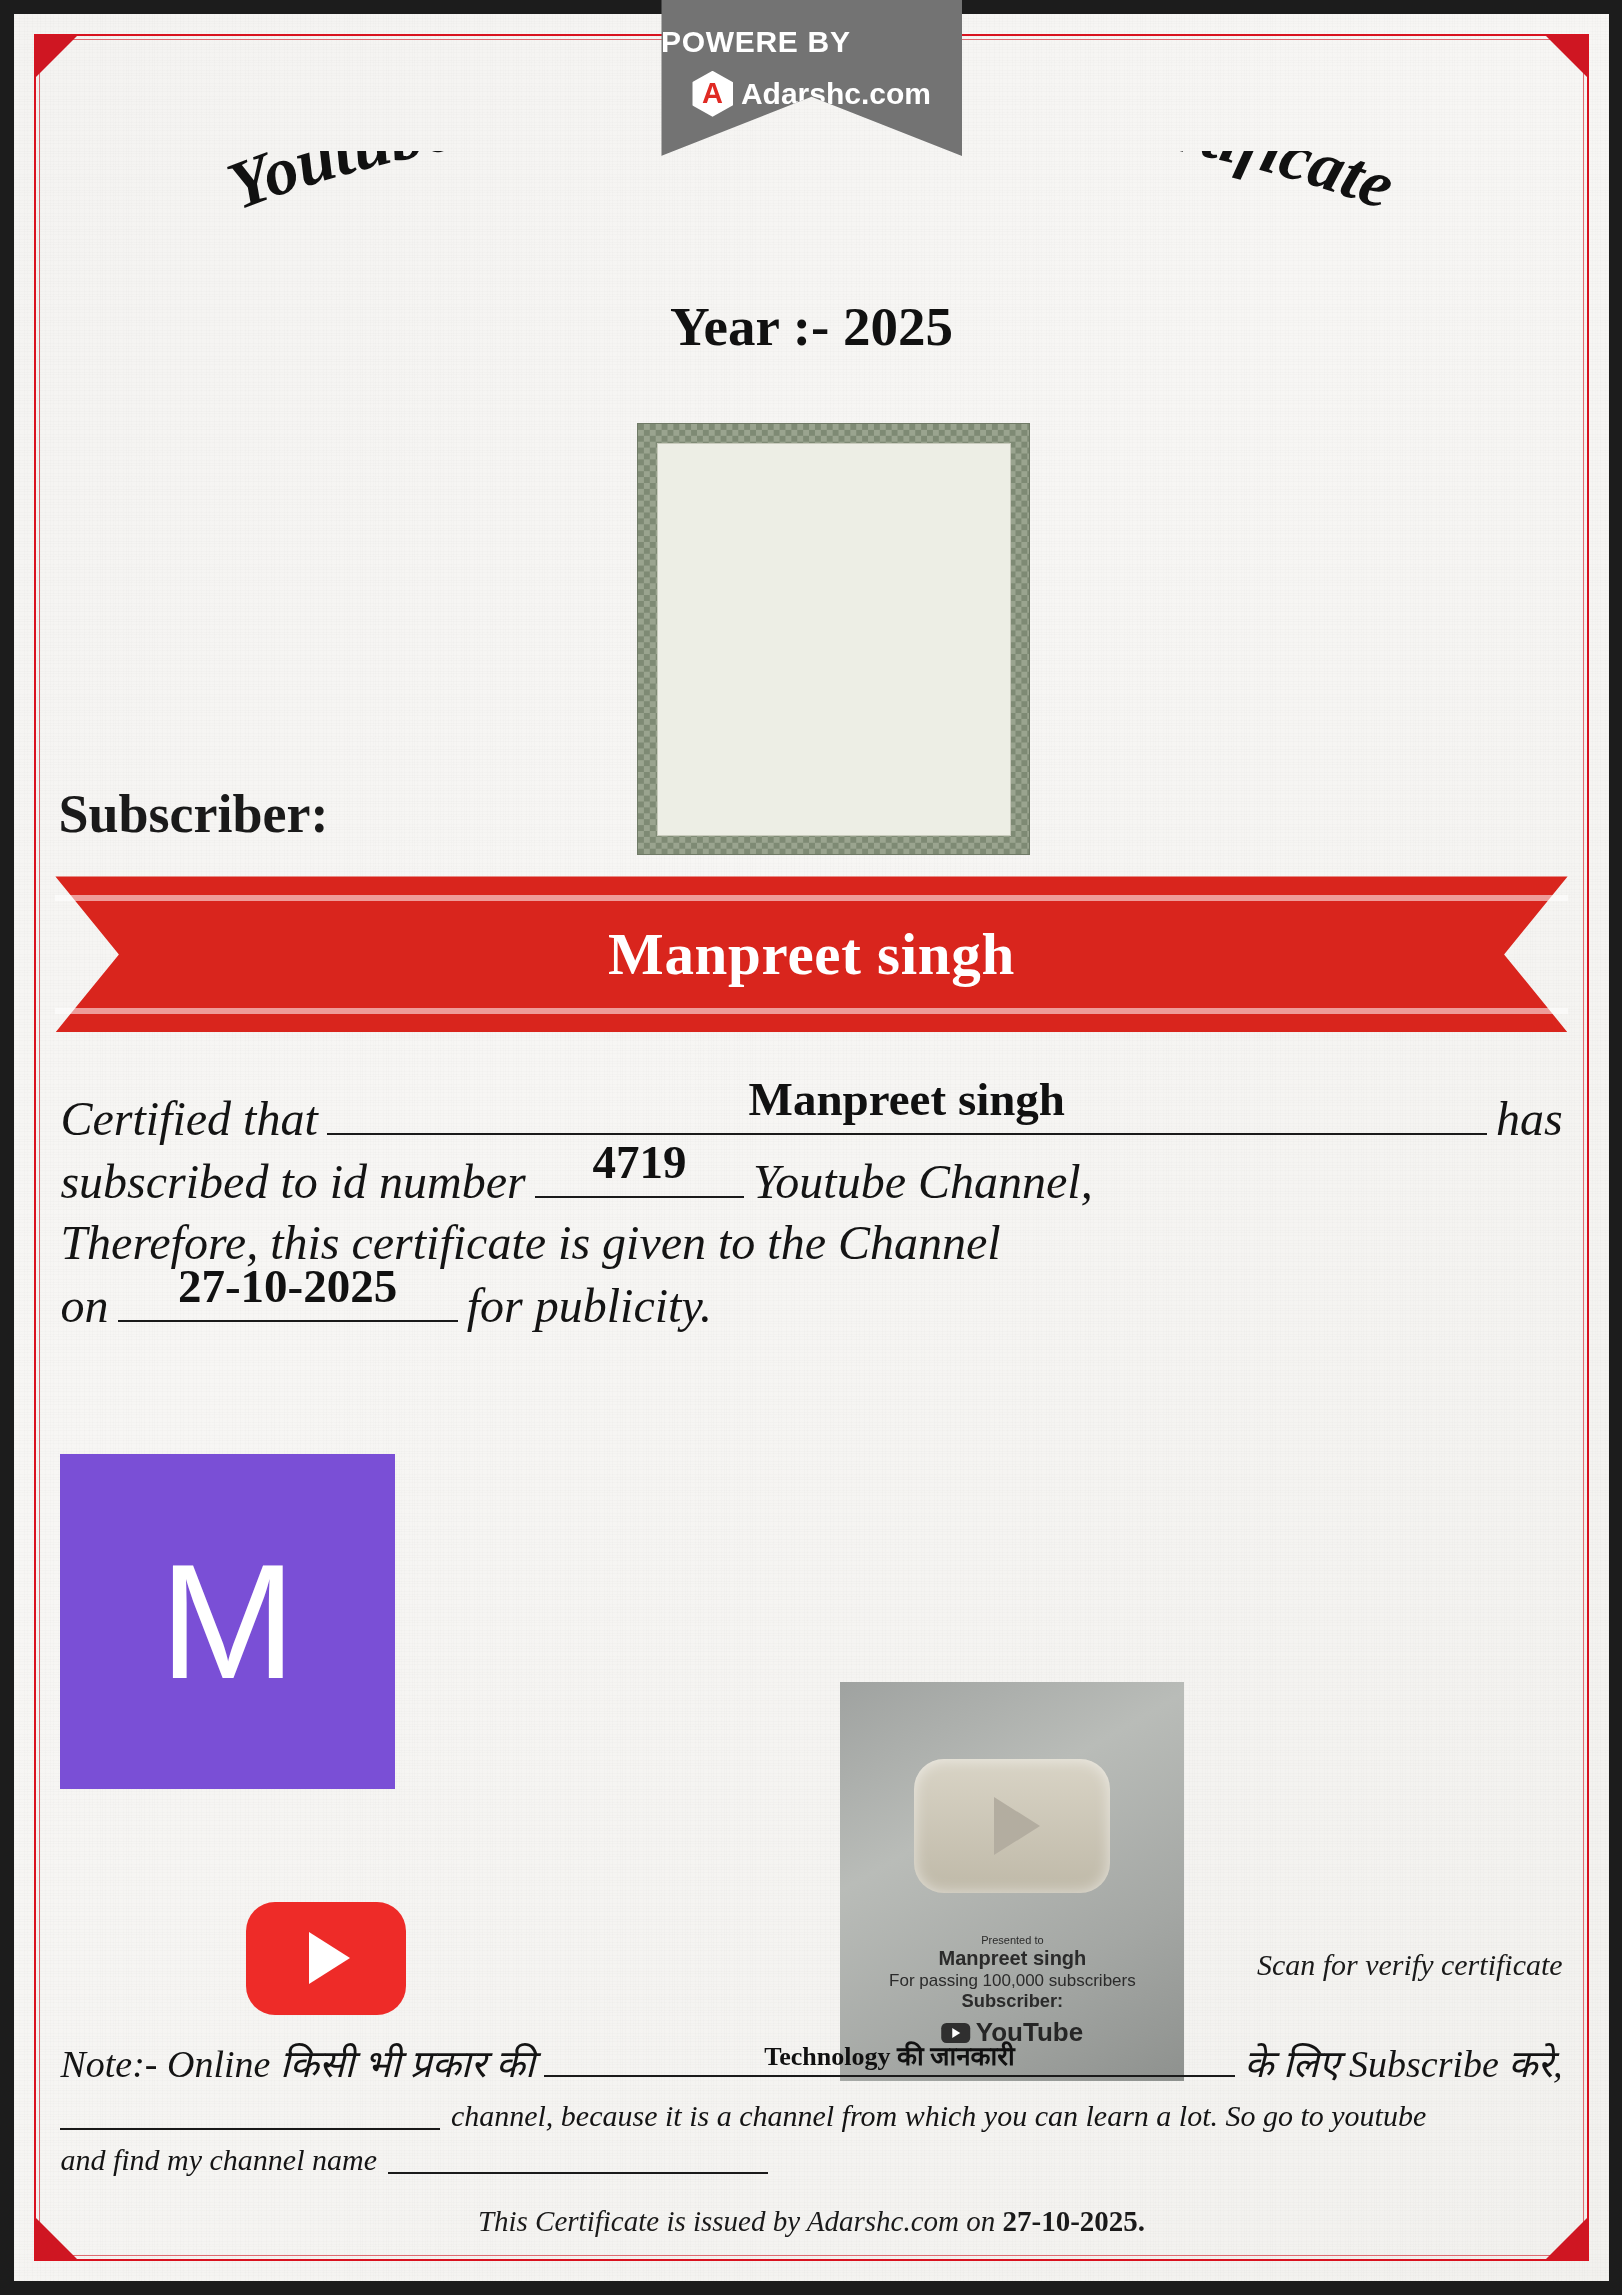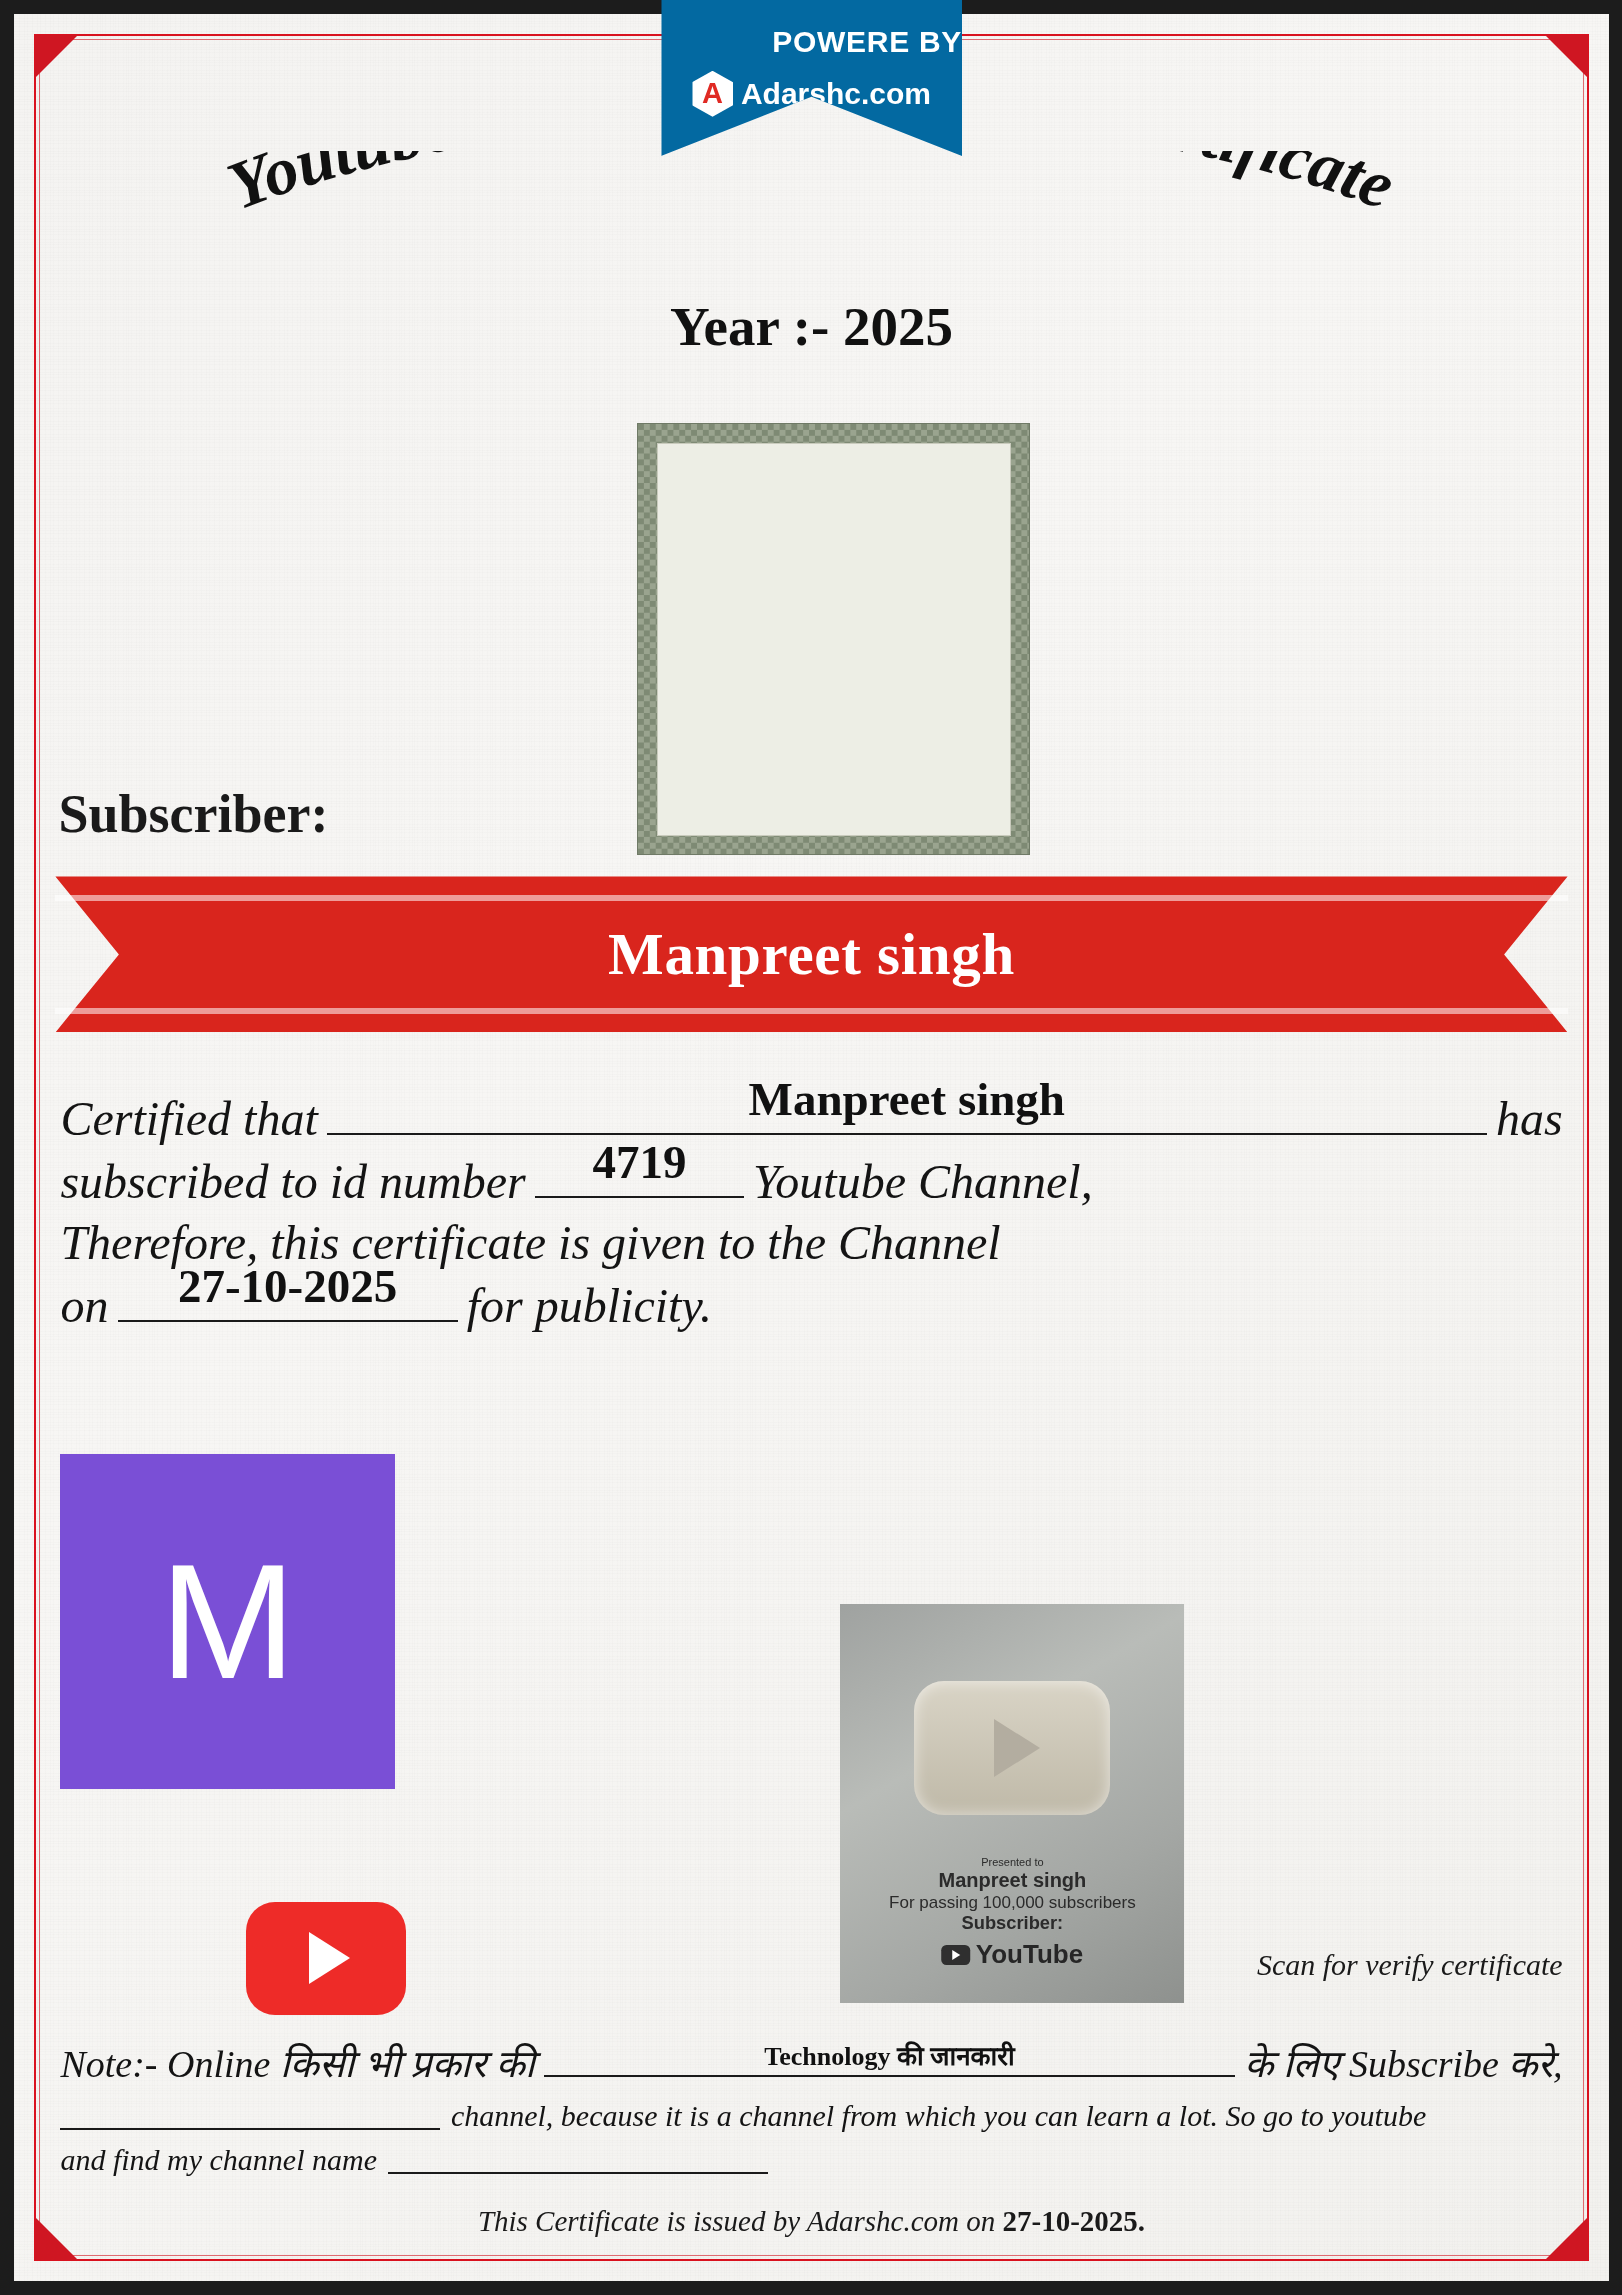--- a/index.html
+++ b/index.html
@@ -62,24 +62,24 @@
   .corner.br { right: 21px; bottom: 21px; border-right: 43px solid #cf1622; border-top: 43px solid transparent; }
 
   
   .top-ribbon {
     position: absolute;
     left: 50%;
     transform: translateX(-50%);
     top: 0;
     width: 301px;
     height: 156px;
-    background: #0369a1;
+    background: #737373;
     clip-path: polygon(0 0, 100% 0, 100% 100%, 50% 62%, 0 100%);
     z-index: 8;
-    text-align: right;
+    text-align: left;
     color: #ffffff;
   }
   .powered-label {
     margin-top: 25px;
     font-family: "Liberation Sans", sans-serif;
     font-weight: bold;
     font-size: 30px;
     letter-spacing: 0.7px;
   }
   .brand-row {
@@ -276,21 +276,21 @@
     left: 63px; top: 30px;
     border-left: 41px solid #ffffff;
     border-top: 26px solid transparent;
     border-bottom: 26px solid transparent;
   }
 
   
   .plaque {
     position: absolute;
     left: 826px;
-    top: 1590px;
+    top: 1668px;
     width: 344px;
     height: 399px;
     background: linear-gradient(150deg, #9fa2a0 0%, #b9bcb8 35%, #a4a7a4 70%, #8e918e 100%);
     z-index: 8;
     overflow: hidden;
   }
   .plaque-play {
     position: absolute;
     left: 50%;
     transform: translateX(-50%);

